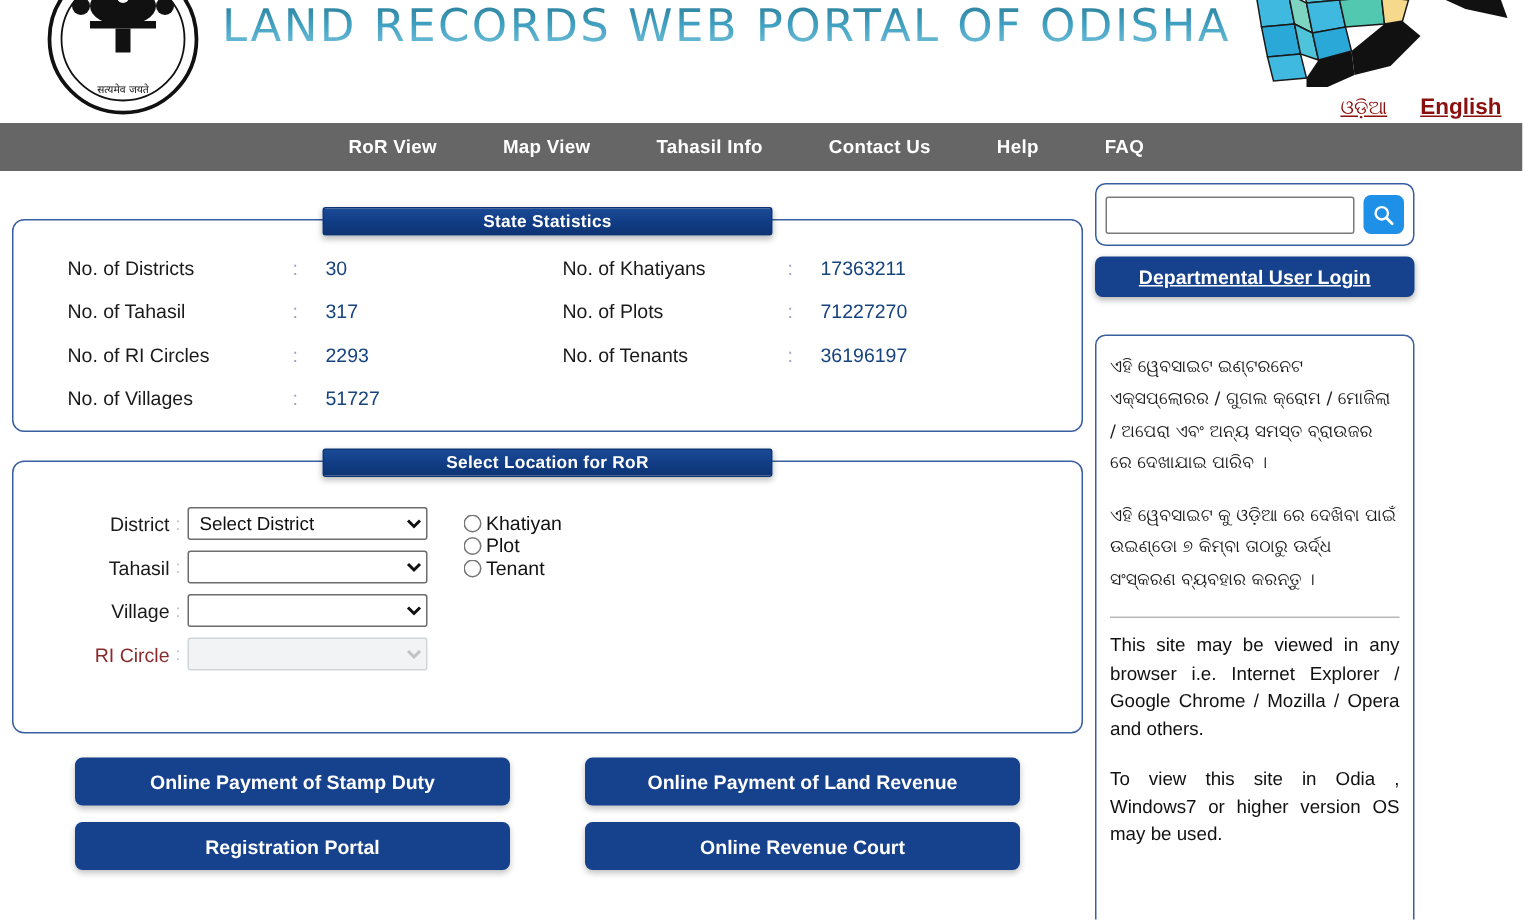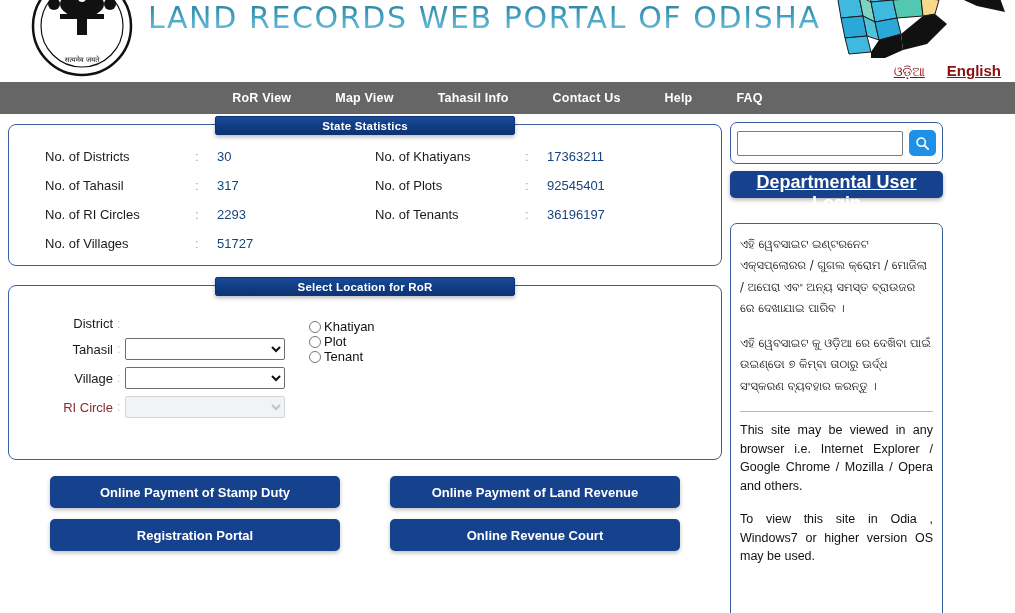--- a/index.html
+++ b/index.html
@@ -102,21 +102,21 @@
   }
   .col-left { width: 714px; flex: none; }
   .col-right { width: 213px; flex: none; }
 
   
   .panel {
     position: relative;
     border: 1px solid #3a5f9e;
     border-radius: 8px;
     background: #ffffff;
-    margin-top: 2px;
+    margin-top: 24px;
   }
   .panel-tab {
     position: absolute;
     top: -9px;
     left: 50%;
     transform: translateX(-50%);
     width: 300px;
     height: 19px;
     line-height: 19px;
     text-align: center;
@@ -270,21 +270,21 @@
   }
   .login-btn {
     display: block;
     width: 100%;
     margin-top: 7px;
     height: 27px;
     background: #16418c;
     color: #ffffff;
     border: none;
     border-radius: 5px;
-    font-size: 18px;
+    font-size: 13px;
     font-weight: bold;
     text-decoration: underline;
     cursor: pointer;
     box-shadow: 0 2px 4px rgba(0,0,0,0.3);
     font-family: "Liberation Sans", sans-serif;
   }
   .info-panel {
     margin-top: 25px;
     border: 1px solid #3a5f9e;
     border-radius: 7px;
@@ -399,21 +399,21 @@
         </div>
 
         <div class="stat-row">
           <span class="stat-label">No. of Tahasil</span>
           <span class="stat-sep">:</span>
           <span class="stat-value">317</span>
         </div>
         <div class="stat-row">
           <span class="stat-label">No. of Plots</span>
           <span class="stat-sep">:</span>
-          <span class="stat-value">92545401</span>
+          <span class="stat-value">71227270</span>
         </div>
 
         <div class="stat-row">
           <span class="stat-label">No. of RI Circles</span>
           <span class="stat-sep">:</span>
           <span class="stat-value">2293</span>
         </div>
         <div class="stat-row">
           <span class="stat-label">No. of Tenants</span>
           <span class="stat-sep">:</span>
@@ -431,20 +431,23 @@
     </div>
 
     <div class="panel" style="margin-top:19px;">
       <div class="panel-tab">Select Location for RoR</div>
       <div class="loc-body">
 
         <div class="loc-form">
           <div class="form-row">
             <span class="form-label">District</span>
             <span class="form-colon">:</span>
+            <select class="form-select">
+              <option>Select District</option>
+            </select>
           </div>
           <div class="form-row">
             <span class="form-label">Tahasil</span>
             <span class="form-colon">:</span>
             <select class="form-select">
               <option></option>
             </select>
           </div>
           <div class="form-row">
             <span class="form-label">Village</span>

